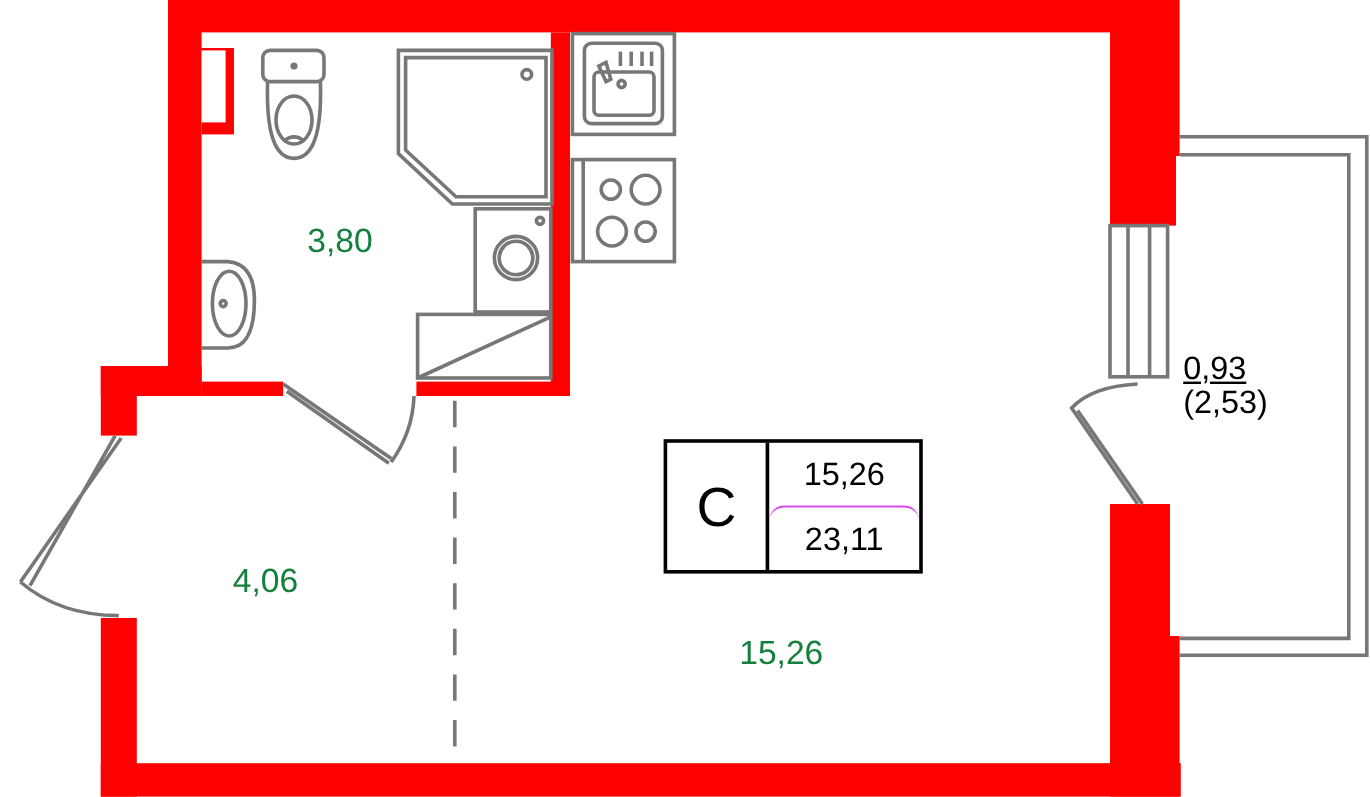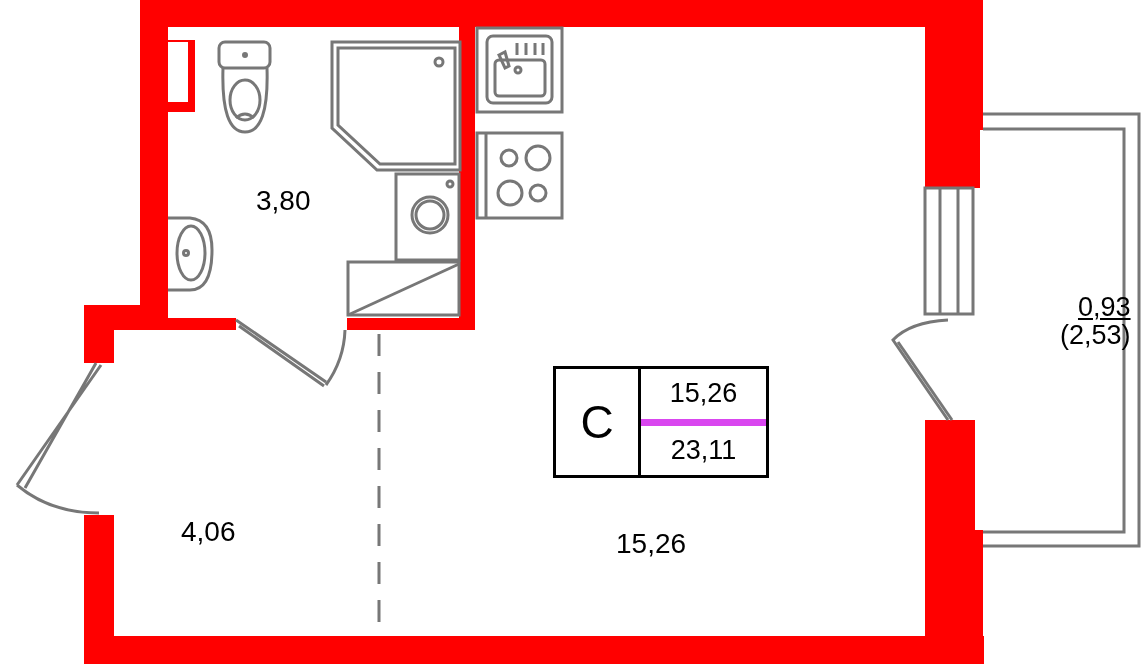--- a/index.html
+++ b/index.html
@@ -1,24 +1,24 @@
 <!DOCTYPE html>
 <html><head>
 <meta charset="utf-8">
 <style>
   html,body{margin:0;padding:0;background:#fff;}
   body{width:1142px;height:664px;overflow:hidden;position:relative;font-family:"Liberation Sans",sans-serif;}
   svg{position:absolute;left:0;top:0;}
-  .lbl{position:absolute;color:#000000;font-size:28px;line-height:1;white-space:nowrap;}
+  .lbl{position:absolute;color:#15803d;font-size:28px;line-height:1;white-space:nowrap;}
   .legend{position:absolute;left:553px;top:366px;width:216px;height:112px;border:3px solid #000;box-sizing:border-box;display:flex;background:#fff;}
   .legend .cls{width:82px;border-right:3px solid #000;display:flex;align-items:center;justify-content:center;font-size:46px;}
   .legend .vals{flex:1;display:flex;flex-direction:column;}
   .legend .vals div{flex:1;display:flex;align-items:center;justify-content:center;font-size:27px;}
-  .legend .vals div+div{border-top:7px solid #d946ef;}
-  .balc{position:absolute;left:1060px;top:293px;text-align:right;font-size:27px;line-height:1.05;}
+  .legend .vals div+div{border-top:2px solid #d946ef;border-radius:13px;}
+  .balc{position:absolute;left:986px;top:293px;text-align:left;font-size:27px;line-height:1.05;}
   .balc .area{text-decoration:underline;display:block;}
 </style>
 </head>
 <body>
 
 <svg width="1142" height="664" viewBox="0 0 1142 664">
 
   <g fill="#ff0000">
     <rect x="140" y="0" width="840" height="27"></rect>
     <rect x="140" y="0" width="28" height="330"></rect>
@@ -106,21 +106,21 @@
 
     <path d="M948 320 Q910 322 893 340 L948 420"></path>
     <path d="M898 342 L952 420"></path>
     <path d="M236 320 L326 382 M239 326 L324 386 M326 385 Q344 360 345 330"></path>
     <path d="M101 365 L17 485 M96 363 L25 488 M17 485 Q50 513 99 513"></path>
     <line x1="379" y1="334" x2="379" y2="636" stroke-dasharray="22 16"></line>
   </g>
 </svg>
 
 <div class="lbl" style="left:256px;top:187px;">3,80</div>
-<div class="lbl" style="left:181px;top:470px;margin-top:48px;">4,06</div>
+<div class="lbl" style="left:194px;top:470px;">4,06</div>
 <div class="lbl" style="left:616px;top:530px;">15,26</div>
 
 <div class="balc">
   <span class="area">0,93</span>
   <span>(2,53)</span>
 </div>
 
 <div class="legend">
   <div class="cls">С</div>
   <div class="vals">

